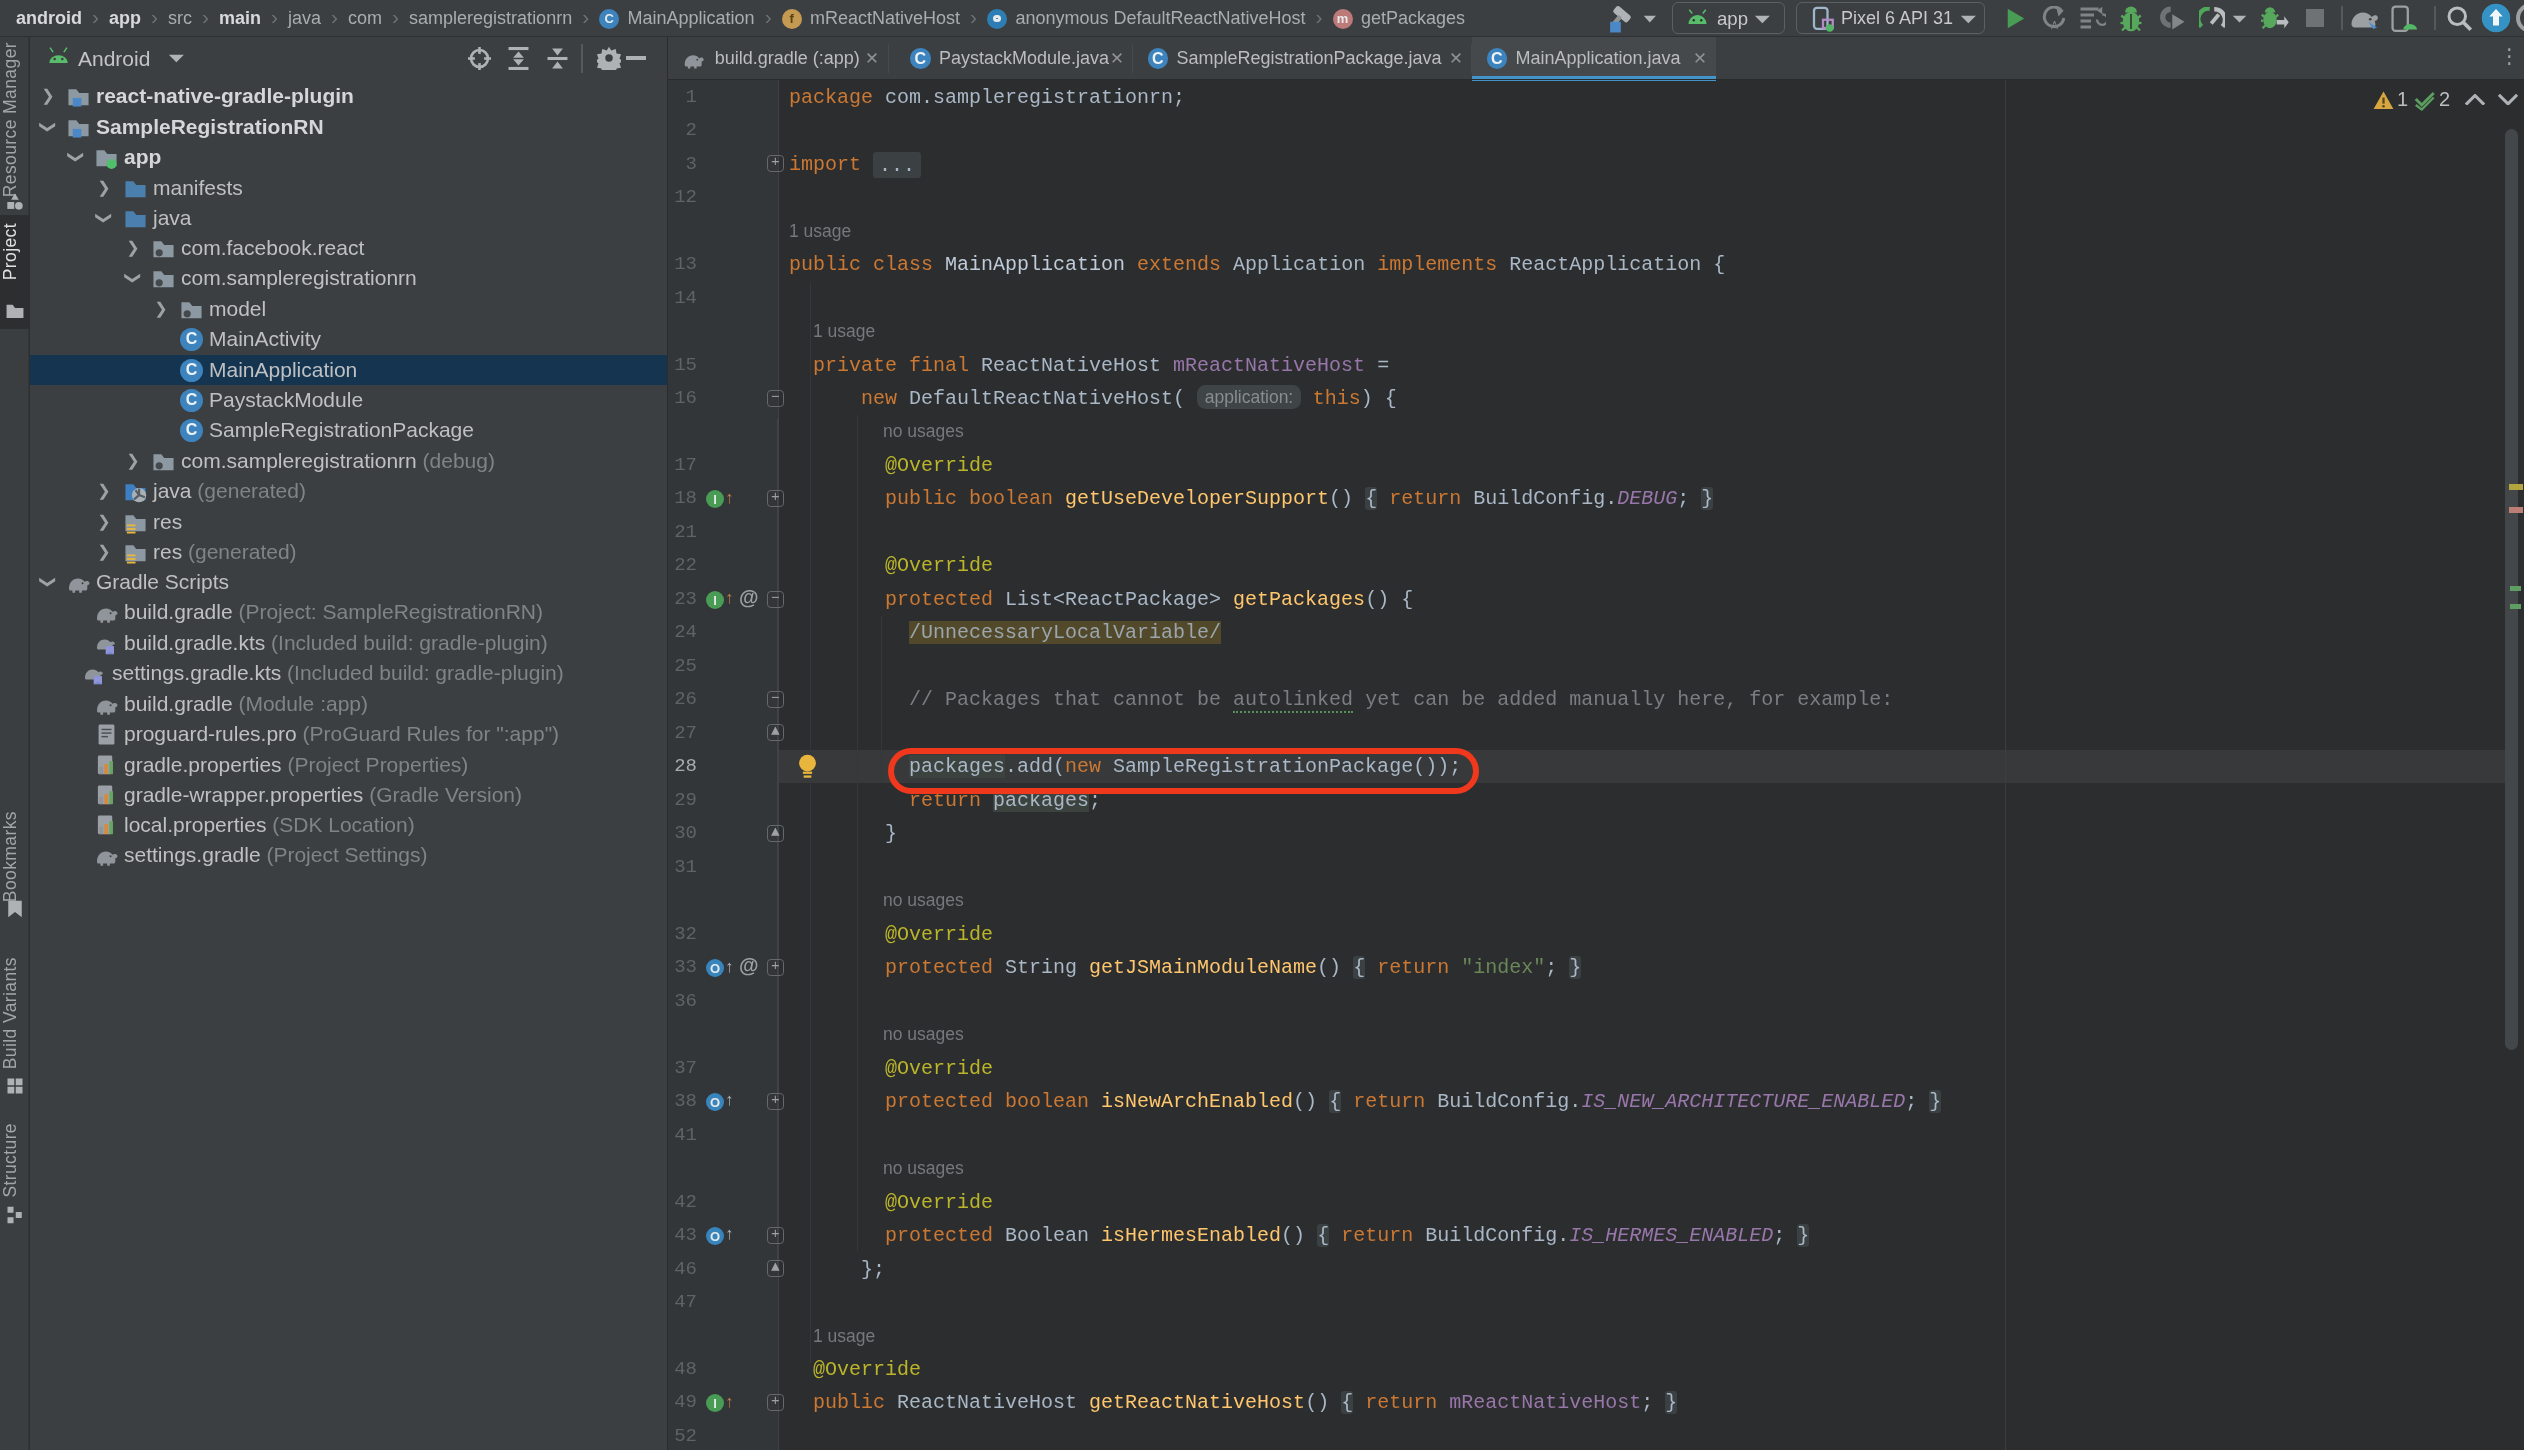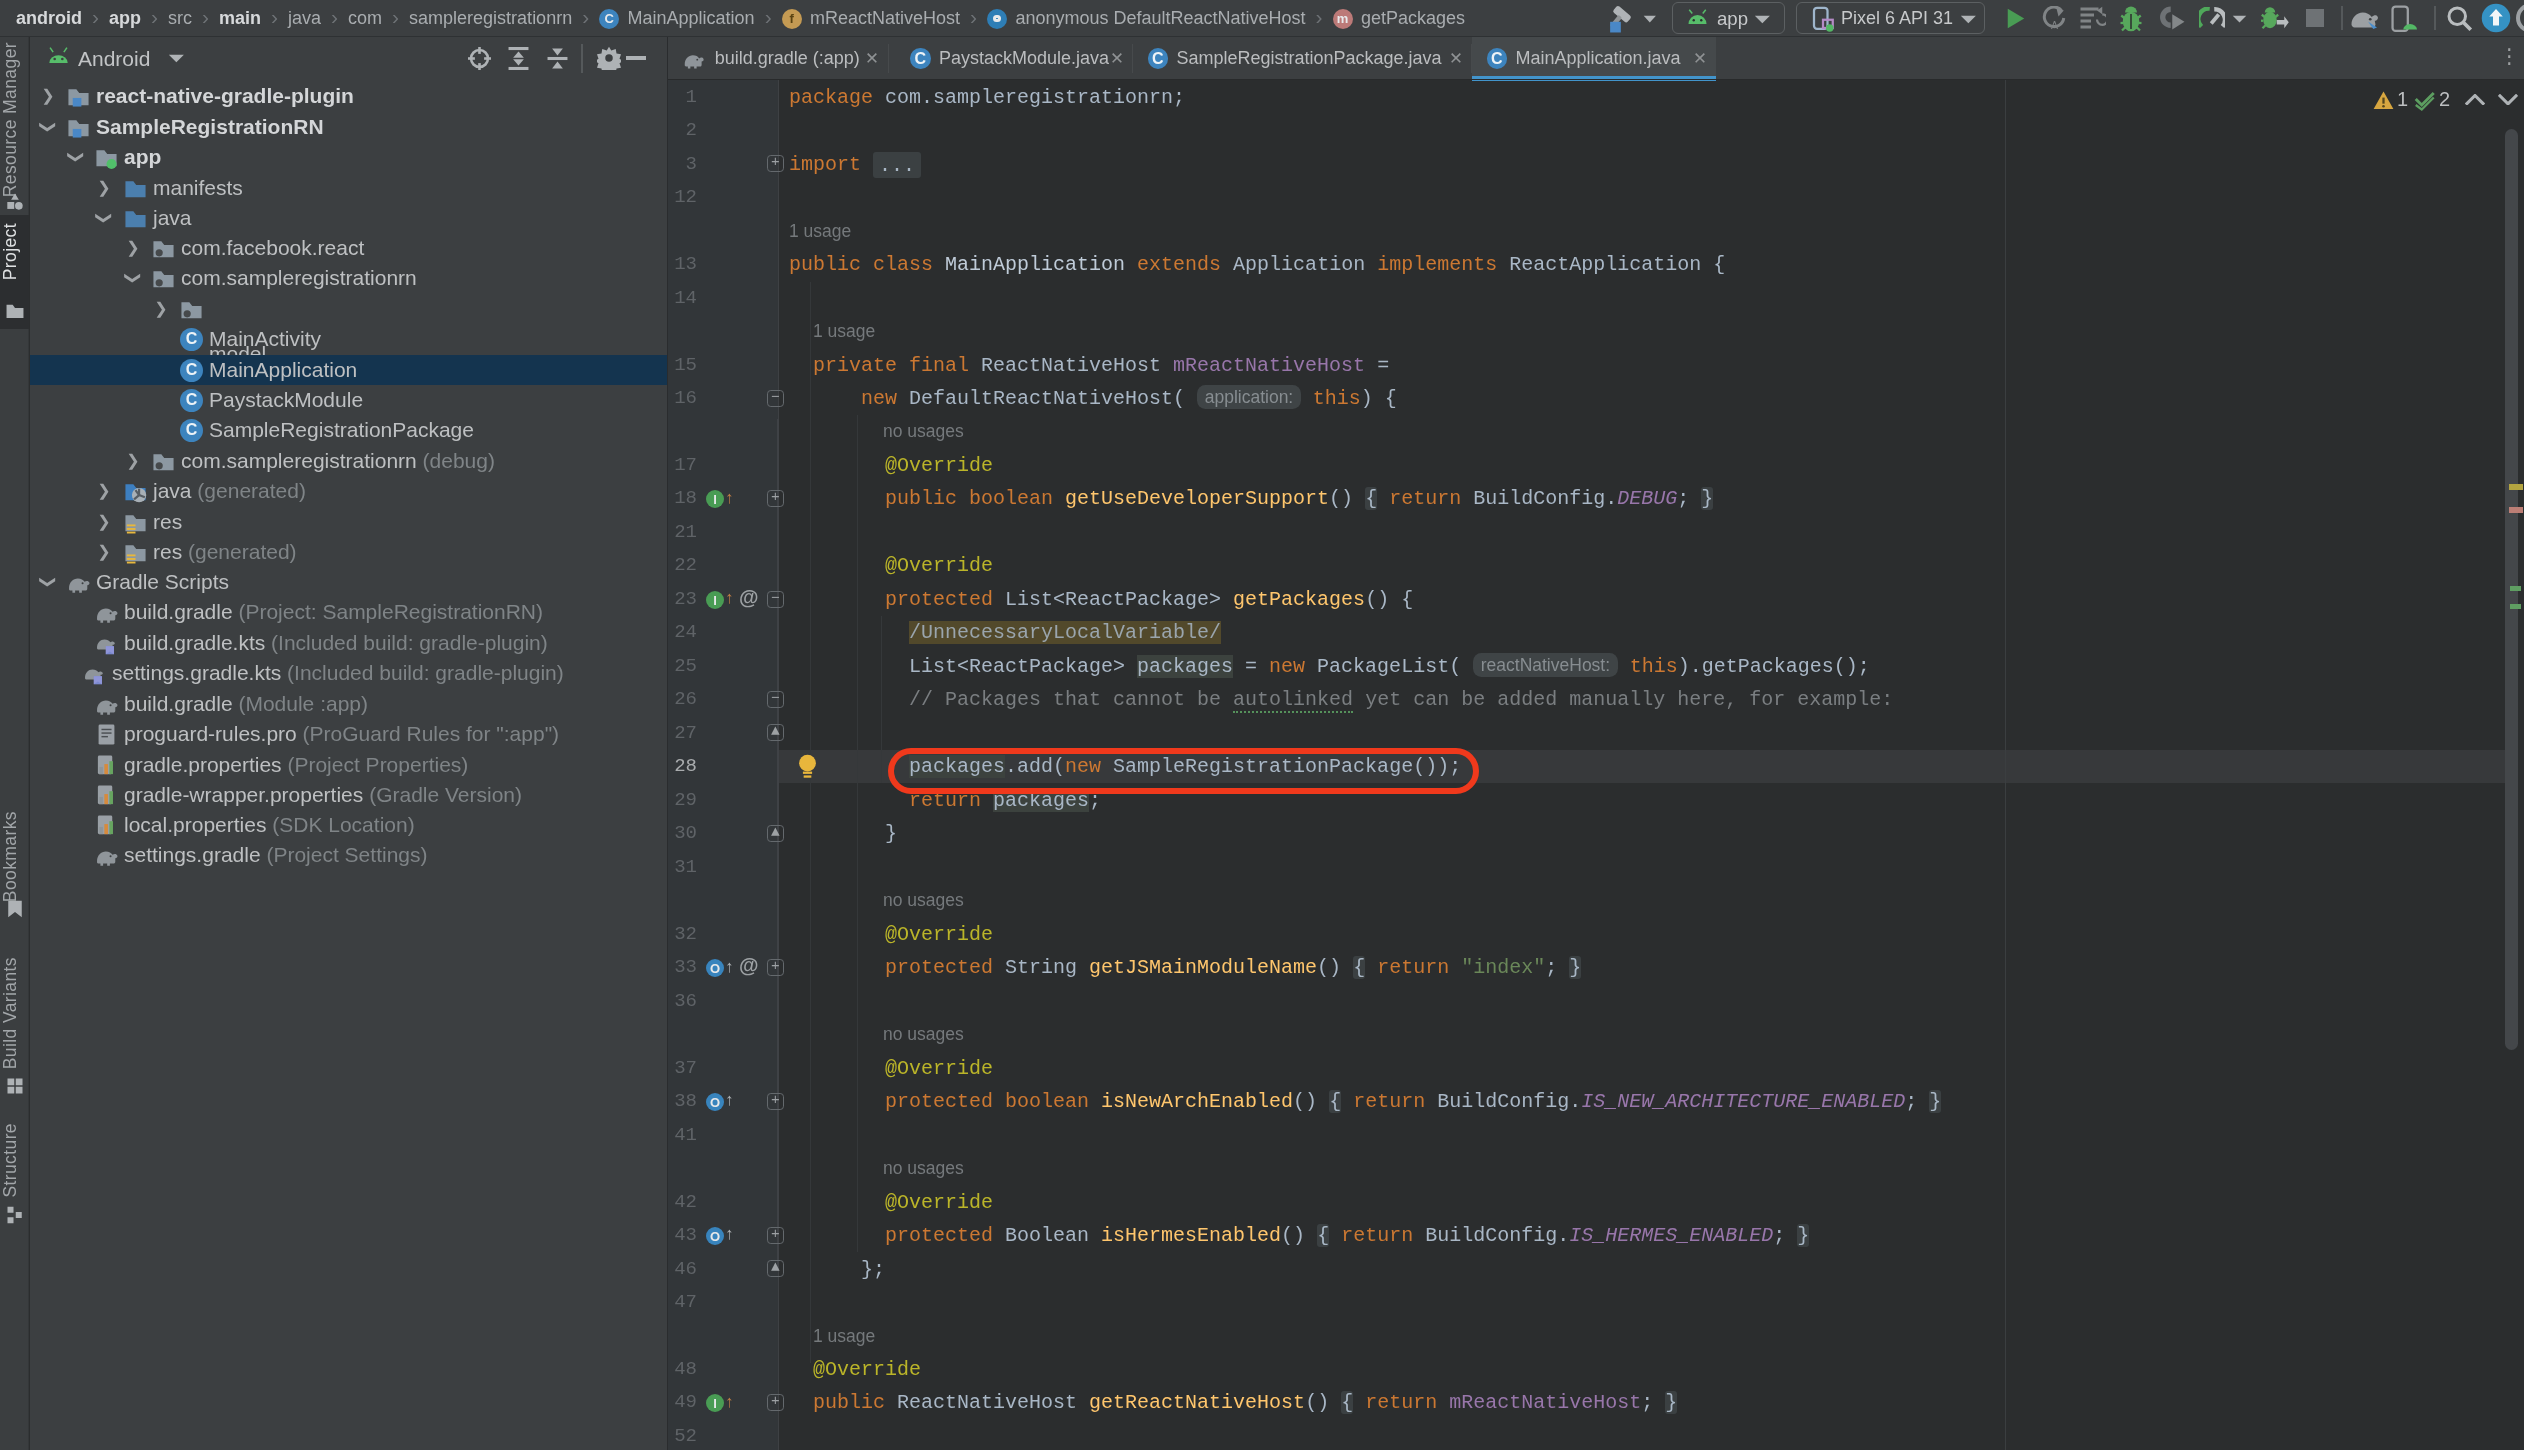--- a/index.html
+++ b/index.html
@@ -297,21 +297,21 @@
         <circle cx="10" cy="22" r="5" fill="#46494B"></circle>
       </svg>
       <span class="ttext" style="left:151px;">com.sampleregistrationrn</span>
     </div>
 <div class="trow" style="left:30px;top:294px;">
       <span class="chev" style="left:122px;">❯</span>
       <svg class="ticon" style="left:150px;" viewBox="0 0 32 32">
         <path d="M2 6 h11 l4 5 h13 v17 H2 z" fill="#8C98A2"></path>
         <circle cx="10" cy="22" r="5" fill="#46494B"></circle>
       </svg>
-      <span class="ttext" style="left:179px;margin-top:45px;">model</span>
+      <span class="ttext" style="left:179px;">model</span>
     </div>
 <div class="trow" style="left:30px;top:324px;">
       <div class="ticon tci" style="left:150px;">C</div>
       <span class="ttext" style="left:179px;">MainActivity</span>
     </div>
 <div class="trow sel" style="left:30px;top:355px;">
       <div class="ticon tci" style="left:150px;">C</div>
       <span class="ttext" style="left:179px;">MainApplication</span>
     </div>
 <div class="trow" style="left:30px;top:385px;">
@@ -491,21 +491,20 @@
 <div class="lnum" style="left:668px;top:482px;color:#5F6367;">18</div>
 <div class="crow" style="top:482px;">        <span class="k">public boolean</span> <span class="mn">getUseDeveloperSupport</span>() <span class="fbox">{</span> <span class="k">return</span> BuildConfig.<span class="cst">DEBUG</span>; <span class="fbox">}</span></div>
 <div class="lnum" style="left:668px;top:516px;color:#5F6367;">21</div>
 <div class="lnum" style="left:668px;top:549px;color:#5F6367;">22</div>
 <div class="crow" style="top:549px;">        <span class="an">@Override</span></div>
 <div class="lnum" style="left:668px;top:583px;color:#5F6367;">23</div>
 <div class="crow" style="top:583px;">        <span class="k">protected</span> List&lt;ReactPackage&gt; <span class="mn">getPackages</span>() {</div>
 <div class="lnum" style="left:668px;top:616px;color:#5F6367;">24</div>
 <div class="crow" style="top:616px;">          <span style="background:#52492B;color:#9AA5AD;">/UnnecessaryLocalVariable/</span></div>
 <div class="lnum" style="left:668px;top:650px;color:#5F6367;">25</div>
-<div class="crow" style="top:650px;">          List&lt;ReactPackage&gt; <span class="hl">packages</span> = <span class="k">new</span> PackageList( <span class="pill">reactNativeHost:</span> <span class="k">this</span>).getPackages();</div>
 <div class="lnum" style="left:668px;top:683px;color:#5F6367;">26</div>
 <div class="crow" style="top:683px;">          <span class="cm">// Packages that cannot be <span style="border-bottom:2.3px dotted #55915B;">autolinked</span> yet can be added manually here, for example:</span></div>
 <div class="lnum" style="left:668px;top:717px;color:#5F6367;">27</div>
 <div class="lnum" style="left:668px;top:750px;color:#A9ACAE;">28</div>
 <div class="crow" style="top:750px;">          <span class="hl">packages</span>.add(<span class="k">new</span> SampleRegistrationPackage());</div>
 <div class="lnum" style="left:668px;top:784px;color:#5F6367;">29</div>
 <div class="crow" style="top:784px;">          <span class="k">return</span> <span class="hl">packages</span>;</div>
 <div class="lnum" style="left:668px;top:817px;color:#5F6367;">30</div>
 <div class="crow" style="top:817px;">        }</div>
 <div class="lnum" style="left:668px;top:851px;color:#5F6367;">31</div>

